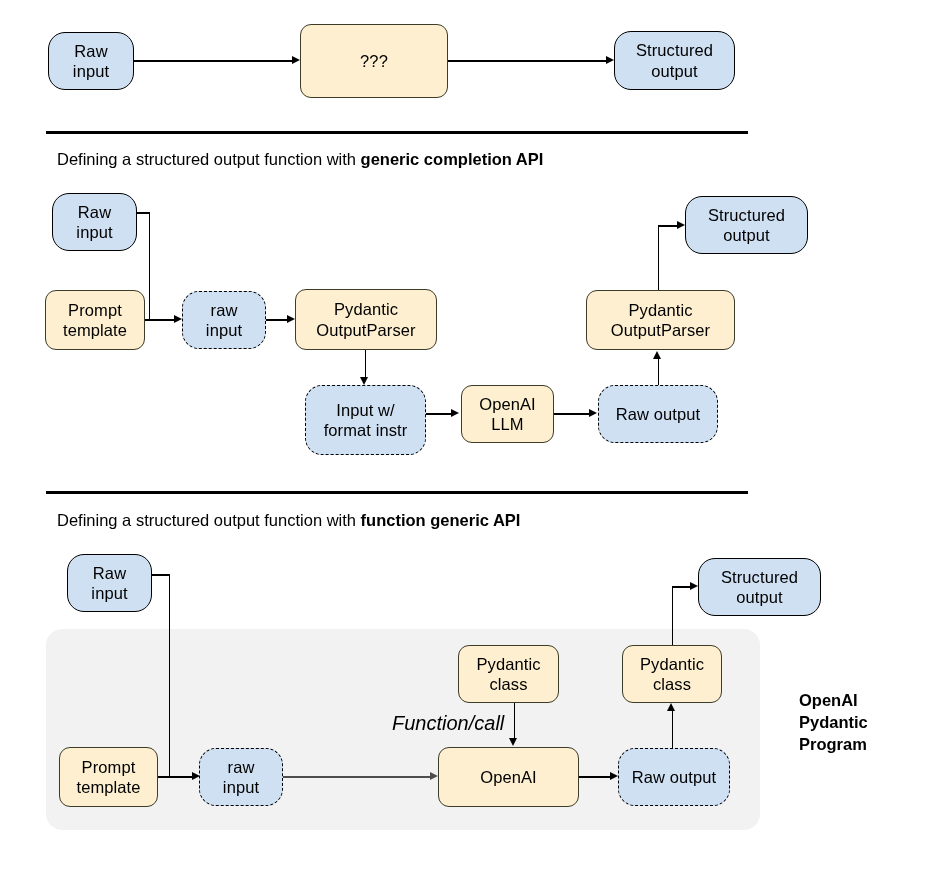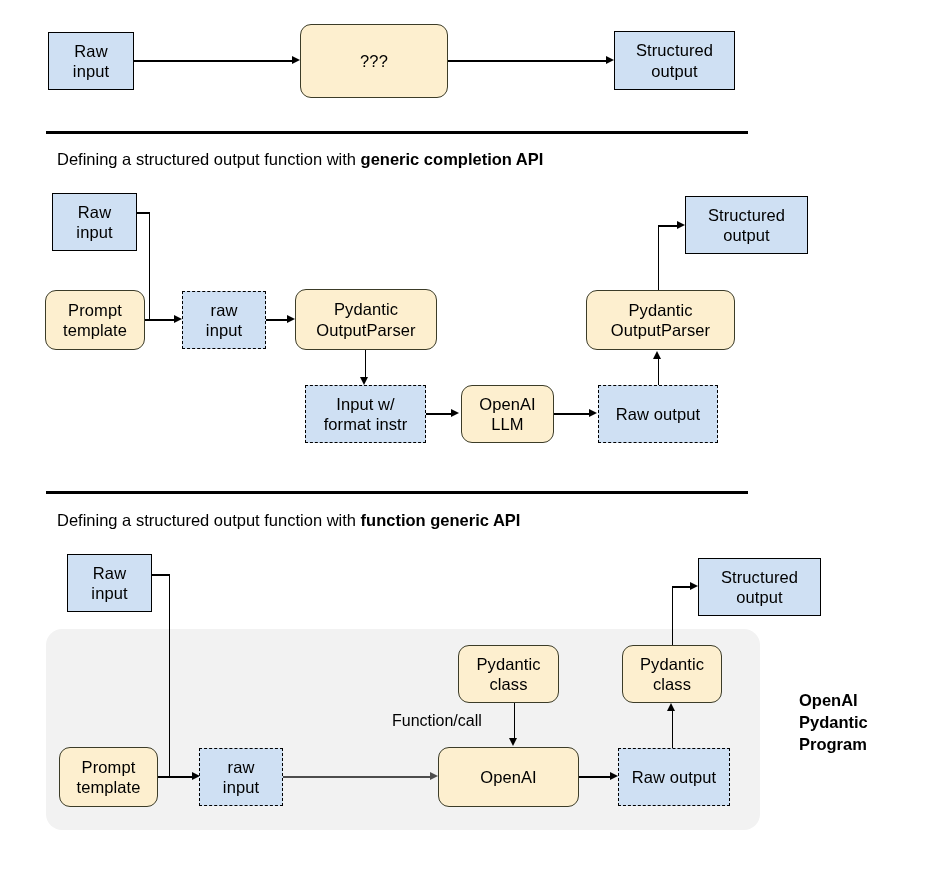--- a/index.html
+++ b/index.html
@@ -17,20 +17,21 @@
     position:absolute;
     box-sizing:border-box;
     display:flex;
     align-items:center;
     justify-content:center;
     text-align:center;
     font-size:16.5px;
     line-height:1.22;
     white-space:pre-line;
     letter-spacing:0.1px;
+    border-radius:17px;
   }
   .blue{
     background:#cfe0f3;
     border:1.6px solid #000000;
   }
   .blue-dash{
     background:#cfe0f3;
     border:1.8px dashed #000000;
   }
   .yellow{
@@ -83,22 +84,23 @@
   .caption b{font-weight:bold;margin-top:9px;}
 
   
   .program-bg{
     position:absolute;
     background:#f2f2f2;
     border-radius:16px;
   }
   .edge-label{
     position:absolute;
-    font-size:16px;
+    font-size:20px;
     white-space:nowrap;
+    font-style:italic;
   }
   .program-title{
     position:absolute;
     font-size:16.5px;
     font-weight:bold;
     line-height:1.32;
     white-space:pre-line;
   }
 </style>
 </head>
@@ -143,21 +145,21 @@
 
   <div class="ln hln" style="left:266px;top:319px;width:23px;"></div>
   <div class="arrow arr-r" style="left:287px;top:315px;"></div>
 
   <div class="node yellow" style="left:295px;top:289px;width:142px;height:61px;">Pydantic
 OutputParser</div>
 
   <div class="ln vln" style="left:364.5px;top:350px;height:28px;"></div>
   <div class="arrow arr-d" style="left:360px;top:377px;"></div>
 
-  <div class="node blue-dash" style="left:305px;top:385px;width:121px;height:58px;">Input w/
+  <div class="node blue-dash" style="left:305px;top:385px;width:121px;height:70px;">Input w/
 format instr</div>
 
   <div class="ln hln" style="left:426px;top:413px;width:27px;"></div>
   <div class="arrow arr-r" style="left:451px;top:409px;"></div>
 
   <div class="node yellow" style="left:461px;top:385px;width:93px;height:58px;">OpenAI
 LLM</div>
 
   <div class="ln hln" style="left:554px;top:413px;width:36px;"></div>
   <div class="arrow arr-r" style="left:589px;top:409px;"></div>

